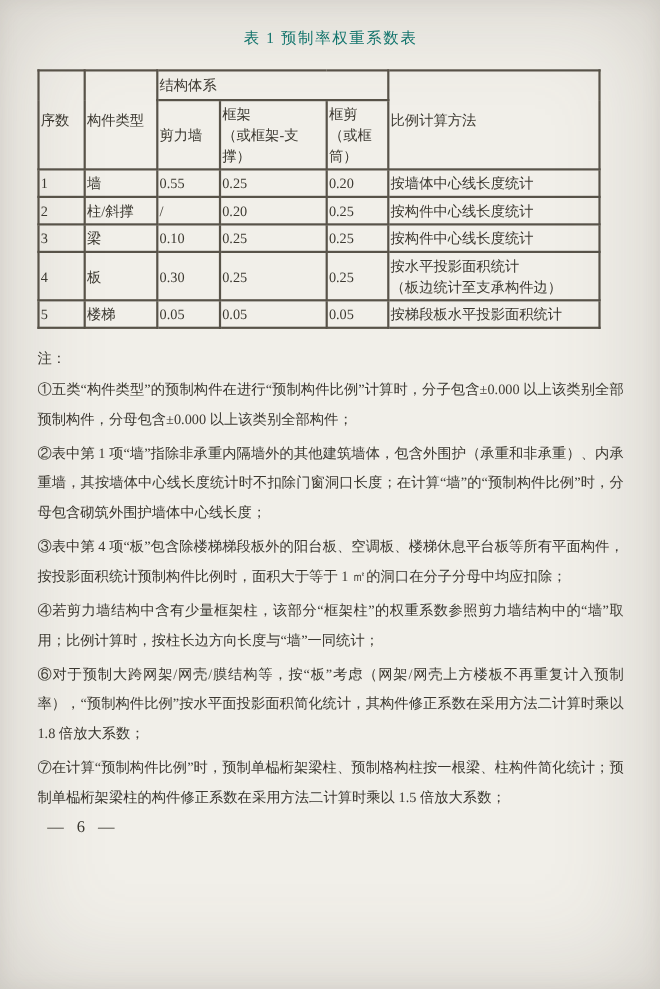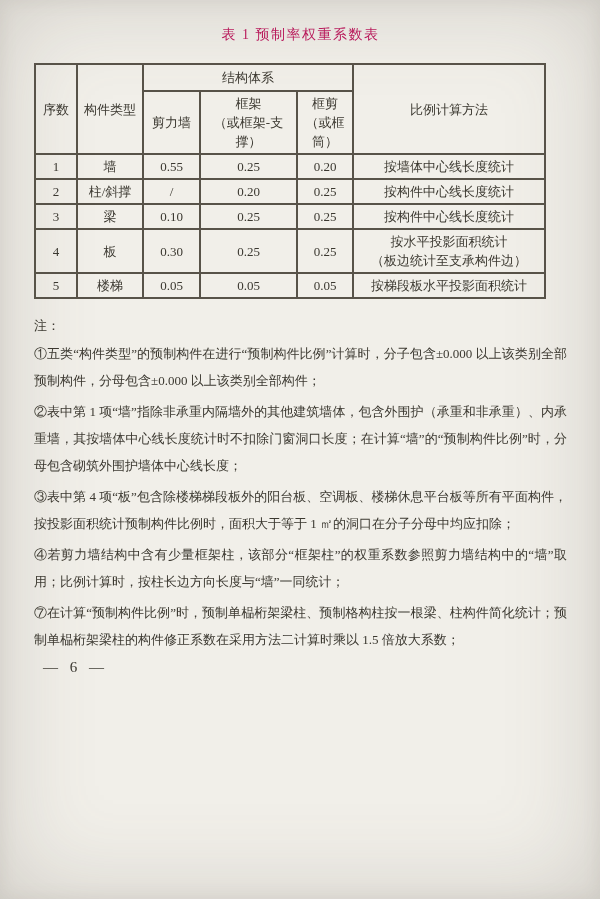--- a/index.html
+++ b/index.html
@@ -12,32 +12,32 @@
   }
   .vignette {
     position:absolute; inset:0; pointer-events:none; z-index:5;
     box-shadow: inset 0 0 95px rgba(104,98,86,.24), inset 0 0 18px rgba(104,98,86,.10);
   }
   .page { padding:26px 33px 0 34px; position:relative; }
   .doc-title {
     text-align:center;
     font-size:14px;
     letter-spacing:1.5px;
-    color:#be185d;
+    color:#0f766e;
   }
   table.weights {
     border-collapse:collapse;
     width:512px;
     margin-top:19px;
     table-layout:fixed;
   }
   table.weights th, table.weights td {
     border:2px solid #585349;
     font-weight:normal;
-    text-align:center;
+    text-align:left;
     vertical-align:middle;
     font-size:13px;
     line-height:19px;
     padding:2px 1px;
     color:#3b3830;
   }
   tr.group-row th { height:27px; }
   tr.sub-row { height:56px; }
   tbody tr { height:25px; }
   tbody tr.tall { height:42px; }
@@ -140,18 +140,19 @@
       </tr>
     </tbody>
   </table>
 
   <div class="notes">
     <p class="note-label">注：</p>
     <p>①五类“构件类型”的预制构件在进行“预制构件比例”计算时，分子包含±0.000 以上该类别全部预制构件，分母包含±0.000 以上该类别全部构件；</p>
     <p>②表中第 1 项“墙”指除非承重内隔墙外的其他建筑墙体，包含外围护（承重和非承重）、内承重墙，其按墙体中心线长度统计时不扣除门窗洞口长度；在计算“墙”的“预制构件比例”时，分母包含砌筑外围护墙体中心线长度；</p>
     <p>③表中第 4 项“板”包含除楼梯梯段板外的阳台板、空调板、楼梯休息平台板等所有平面构件，按投影面积统计预制构件比例时，面积大于等于 1 ㎡的洞口在分子分母中均应扣除；</p>
     <p>④若剪力墙结构中含有少量框架柱，该部分“框架柱”的权重系数参照剪力墙结构中的“墙”取用；比例计算时，按柱长边方向长度与“墙”一同统计；</p>
+    <p>⑥对于预制大跨网架/网壳/膜结构等，按“板”考虑（网架/网壳上方楼板不再重复计入预制率），“预制构件比例”按水平面投影面积简化统计，其构件修正系数在采用方法二计算时乘以 1.8 倍放大系数；</p>
     <p>⑦在计算“预制构件比例”时，预制单榀桁架梁柱、预制格构柱按一根梁、柱构件简化统计；预制单榀桁架梁柱的构件修正系数在采用方法二计算时乘以 1.5 倍放大系数；</p>
   </div>
 
   <div class="page-num">— 6 —</div>
 
 </div>
 
 </body></html>

